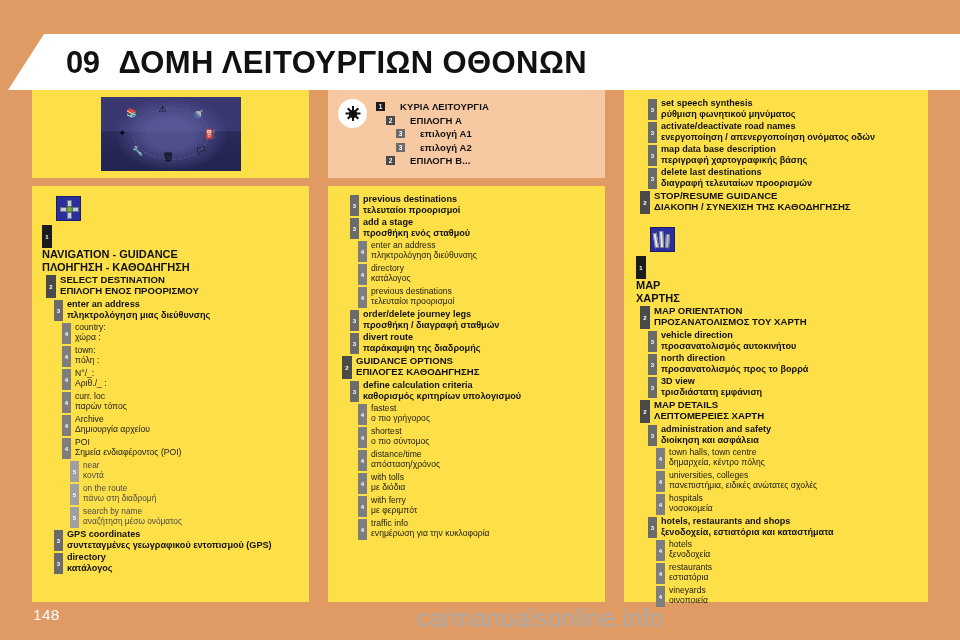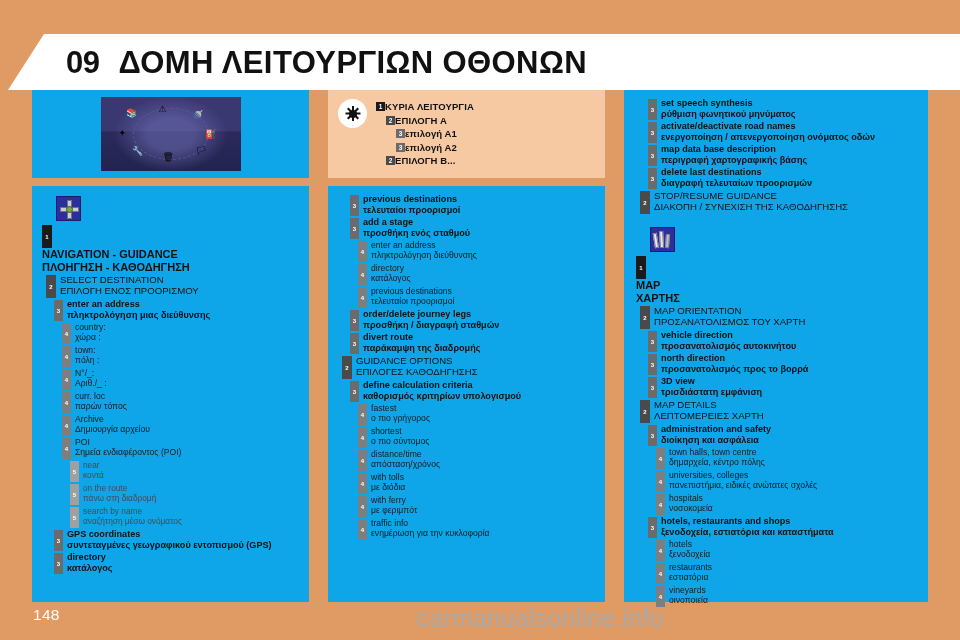--- a/index.html
+++ b/index.html
@@ -29,21 +29,21 @@
     font-size: 31px; font-weight: bold; color: #111; letter-spacing: -0.5px;
     line-height: 1;
   }
   .chapter-title {
     font-size: 31px; font-weight: bold; color: #111; letter-spacing: 0.4px;
     line-height: 1;
     text-align: center;
   }
 
   
-  .col { position: absolute; background: #0ea5e9; }
+  .col { position: absolute; background: #fde047; }
   .col-left   { left: 32px;  width: 277px; }
   .col-mid    { left: 328px; width: 277px; }
   .col-right  { left: 624px; top: 90px; width: 304px; height: 512px; padding: 8px 10px 6px 12px; }
 
   .left-img-box  { top: 90px;  height: 88px; }
   .left-body     { top: 186px; height: 416px; padding: 8px 8px 6px 10px; }
   .mid-legend    { top: 90px;  height: 88px; background: #f6c9a3; padding: 8px 10px; }
   .mid-body      { top: 186px; height: 416px; padding: 8px 8px 6px 10px; }
 
   
@@ -101,21 +101,21 @@
     width: 8px; height: 8px; border-radius: 50%; background: #111;
   }
   .bulb-circle .ray {
     position: absolute; left: 50%; top: 50%; width: 2px; height: 15px;
     background: #111; margin-left: -1px; margin-top: -7.5px;
   }
   .bulb-circle .ray.r2 { transform: rotate(45deg); }
   .bulb-circle .ray.r3 { transform: rotate(90deg); }
   .bulb-circle .ray.r4 { transform: rotate(135deg); }
   .legend-lines { padding-top: 3px; }
-  .legend-line { display: flex; align-items: center; gap: 0; margin-bottom: 2.5px; }
+  .legend-line { display: flex; align-items: center; gap: 15px; margin-bottom: 2.5px; }
   .legend-line .txt { font-size: 9.5px; font-weight: bold; color: #111; letter-spacing: .1px; }
 
   .sq { display: inline-block; font-weight: bold; color: #fff; text-align: center;
         font-size: 6.5px; line-height: 9px; width: 9px; height: 9px; flex: 0 0 9px; }
   .sq.l1 { background: #1a1a1a; }
   .sq.l2 { background: #4a4a4a; }
   .sq.l3 { background: #6b6b6b; }
 
   
   .row { display: flex; align-items: flex-start; margin-bottom: 1px; }
@@ -127,21 +127,21 @@
   .badge.b1 { background: #1a1a1a; width: 10px; height: 23px; }
   .badge.b2 { background: #4a4a4a; width: 10px; height: 23px; }
   .badge.b3 { background: #6b6b6b; width: 9px;  height: 21px; }
   .badge.b4 { background: #7e7e7e; width: 9px;  height: 21px; }
   .badge.b5 { background: #a0a0a0; width: 9px;  height: 21px; }
 
   .texts { line-height: 10.5px; }
   .t-en, .t-el { display: block; white-space: nowrap; }
 
   .lvl1 .texts { font-size: 11px; font-weight: bold; color: #111; line-height: 12.5px; }
-  .lvl2 .texts { font-size: 9.6px; font-weight: normal; color: #111; line-height: 11px; }
+  .lvl2 .texts { font-size: 9.6px; font-weight: bold; color: #111; line-height: 11px; }
   .lvl3 .texts { font-size: 9.1px; font-weight: bold; color: #111; line-height: 10.6px; }
   .lvl4 .texts { font-size: 8.6px; font-weight: normal; color: #1a1a1a; line-height: 10.2px; }
   .lvl5 .texts { font-size: 8.3px; font-weight: normal; color: #4a4a4a; line-height: 10px; }
 
   .lvl1 { margin-left: 0px;  margin-bottom: 1px; flex-direction: column; }
   .lvl2 { margin-left: 4px;  margin-bottom: 1px; }
   .lvl3 { margin-left: 12px; margin-bottom: 1px; }
   .lvl4 { margin-left: 20px; margin-bottom: 1px; }
   .lvl5 { margin-left: 28px; margin-bottom: 1px; }
 

